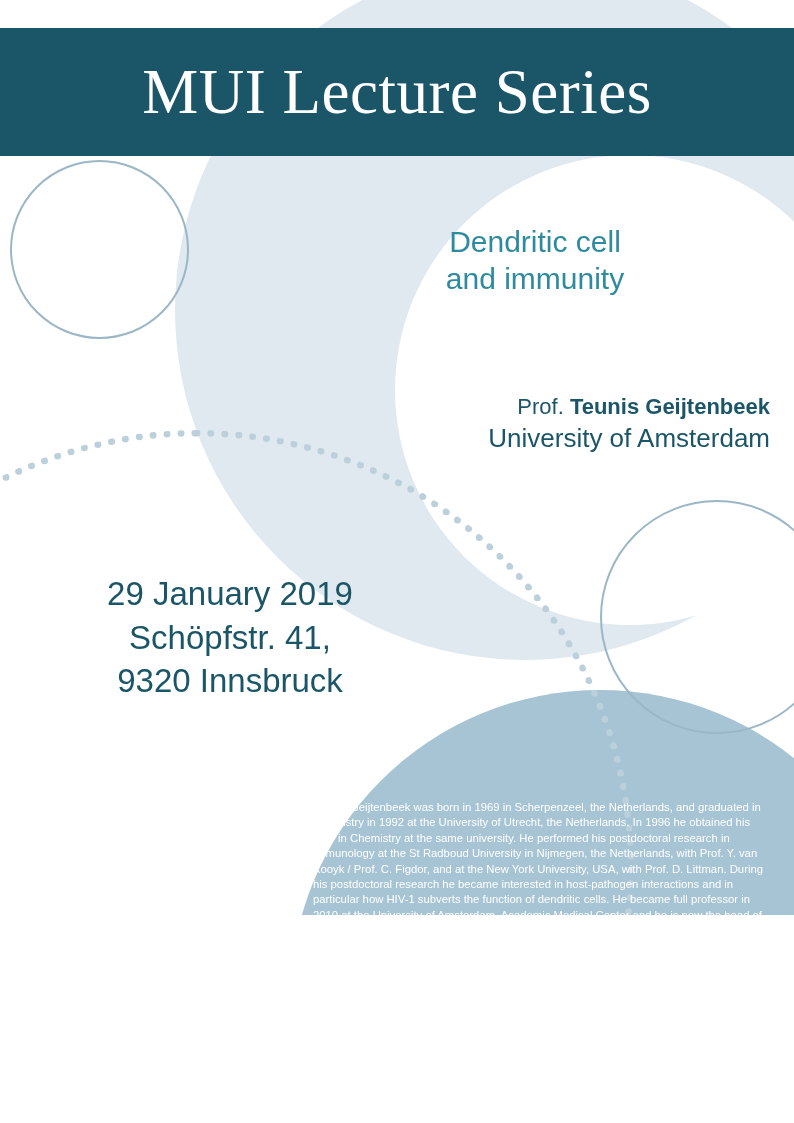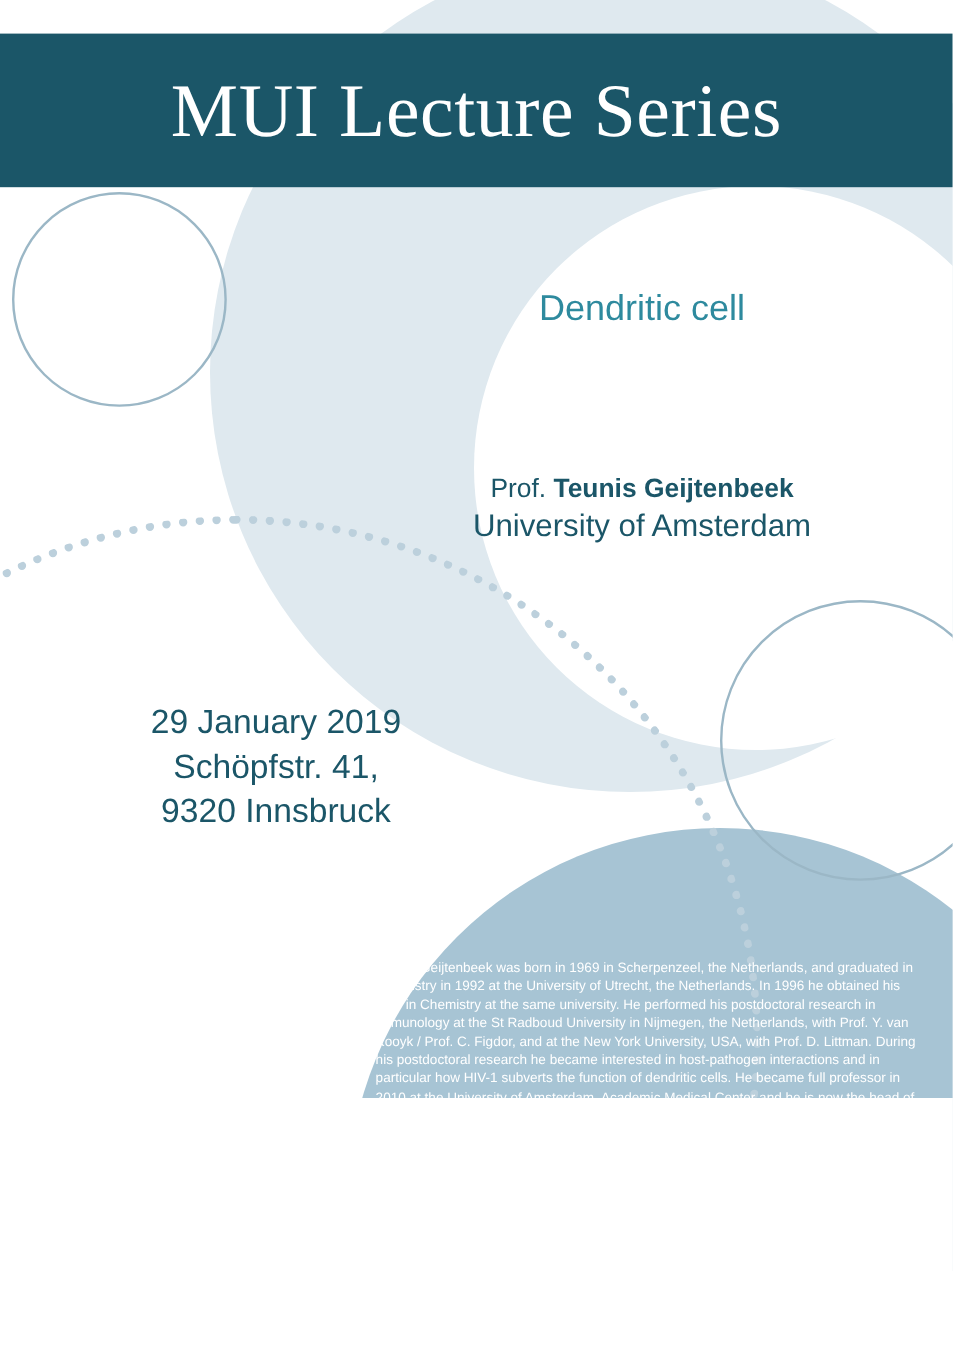--- a/index.html
+++ b/index.html
@@ -96,59 +96,59 @@
     font-size: 63px;
     letter-spacing: 0.5px;
     line-height: 1;
     white-space: nowrap;
   }
 
   
   .lecture-title {
     position: absolute;
     left: 300px;
-    top: 240px;
+    top: 224px;
     width: 470px;
     text-align: center;
     color: #2e8a9e;
     font-size: 30px;
     line-height: 1.22;
     font-weight: 400;
   }
 
   
   .speaker-block {
     position: absolute;
     left: 300px;
     top: 394px;
     width: 470px;
-    text-align: center;
+    text-align: right;
     color: #1b5668;
   }
   .speaker-name {
     font-size: 22px;
     font-weight: 400;
   }
   .speaker-name b {
     font-weight: 700;
   }
   .speaker-affil {
     font-size: 26px;
     margin-top: 3px;
   }
 
   
   .details-block {
     position: absolute;
     left: 10px;
-    top: 584px;
+    top: 572px;
     width: 440px;
     text-align: center;
     color: #1b5668;
-    font-size: 28px;
+    font-size: 33px;
     line-height: 1.32;
   }
 
   
   .bio-block {
     position: absolute;
     left: 313px;
     top: 800px;
     width: 455px;
     color: #ffffff;
@@ -258,20 +258,21 @@
   <div class="circle c-outline-left"></div>
   <div class="circle c-outline-right"></div>
   <div class="circle c-arc"></div>
 
   <div class="header-band">
     <div class="header-title">MUI Lecture Series</div>
   </div>
 
   <div class="lecture-title">
     <div>Dendritic cell</div>
+    <div>and immunity</div>
   </div>
 
   <div class="speaker-block">
     <div class="speaker-name"><span>Prof. </span><b>Teunis Geijtenbeek</b></div>
     <div class="speaker-affil">University of Amsterdam</div>
   </div>
 
   <div class="details-block">
     <div>29 January 2019</div>
     <div>Schöpfstr. 41,</div>

